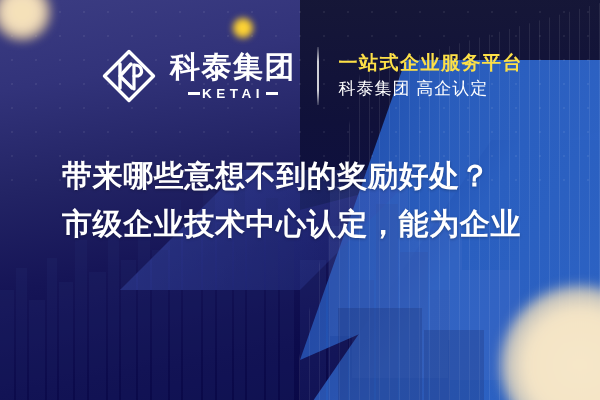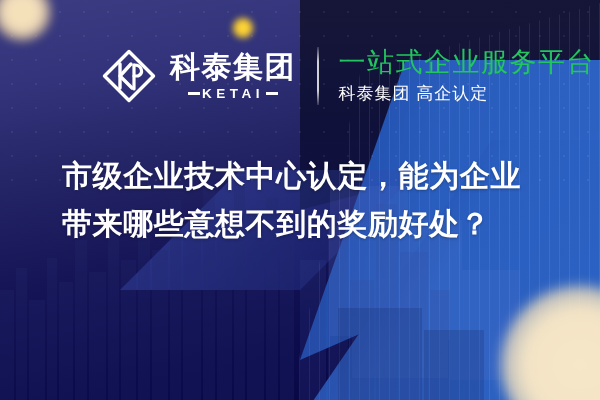--- a/index.html
+++ b/index.html
@@ -167,23 +167,23 @@
       rgba(255,255,255,0.8) 75%, rgba(255,255,255,0.15));
     margin-left: 21px;
     flex: 0 0 1.5px;
   }
   .tagline {
     margin-left: 20px;
     display: flex;
     flex-direction: column;
   }
   .tagline-main {
-    color: #22c55e;
-    font-size: 27px;
-    font-weight: 400;
+    color: #fde047;
+    font-size: 19px;
+    font-weight: 700;
     letter-spacing: 1.5px;
     line-height: 1.15;
     white-space: nowrap;
   }
   .tagline-sub {
     color: #ffffff;
     font-size: 17px;
     font-weight: 400;
     letter-spacing: 1px;
     margin-top: 4px;
@@ -297,17 +297,17 @@
     <div class="divider"></div>
 
     <div class="tagline">
       <span class="tagline-main">一站式企业服务平台</span>
       <span class="tagline-sub">科泰集团 高企认定</span>
     </div>
 
   </div>
 
   <div class="headline">
+    <div class="headline-line">带来哪些意想不到的奖励好处？</div>
     <div class="headline-line">市级企业技术中心认定，能为企业</div>
-    <div class="headline-line">带来哪些意想不到的奖励好处？</div>
   </div>
 
 </div>
 
 </body></html>

